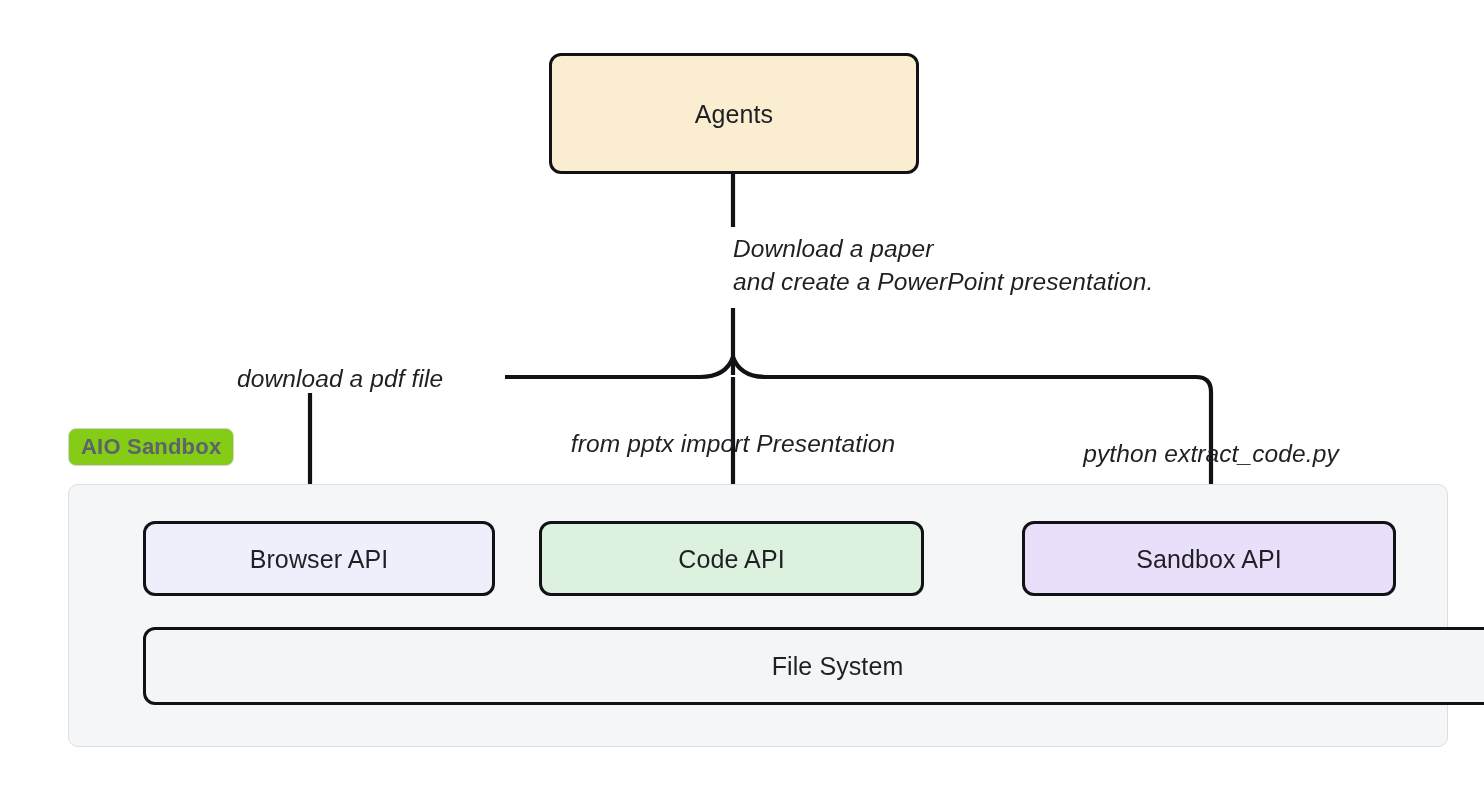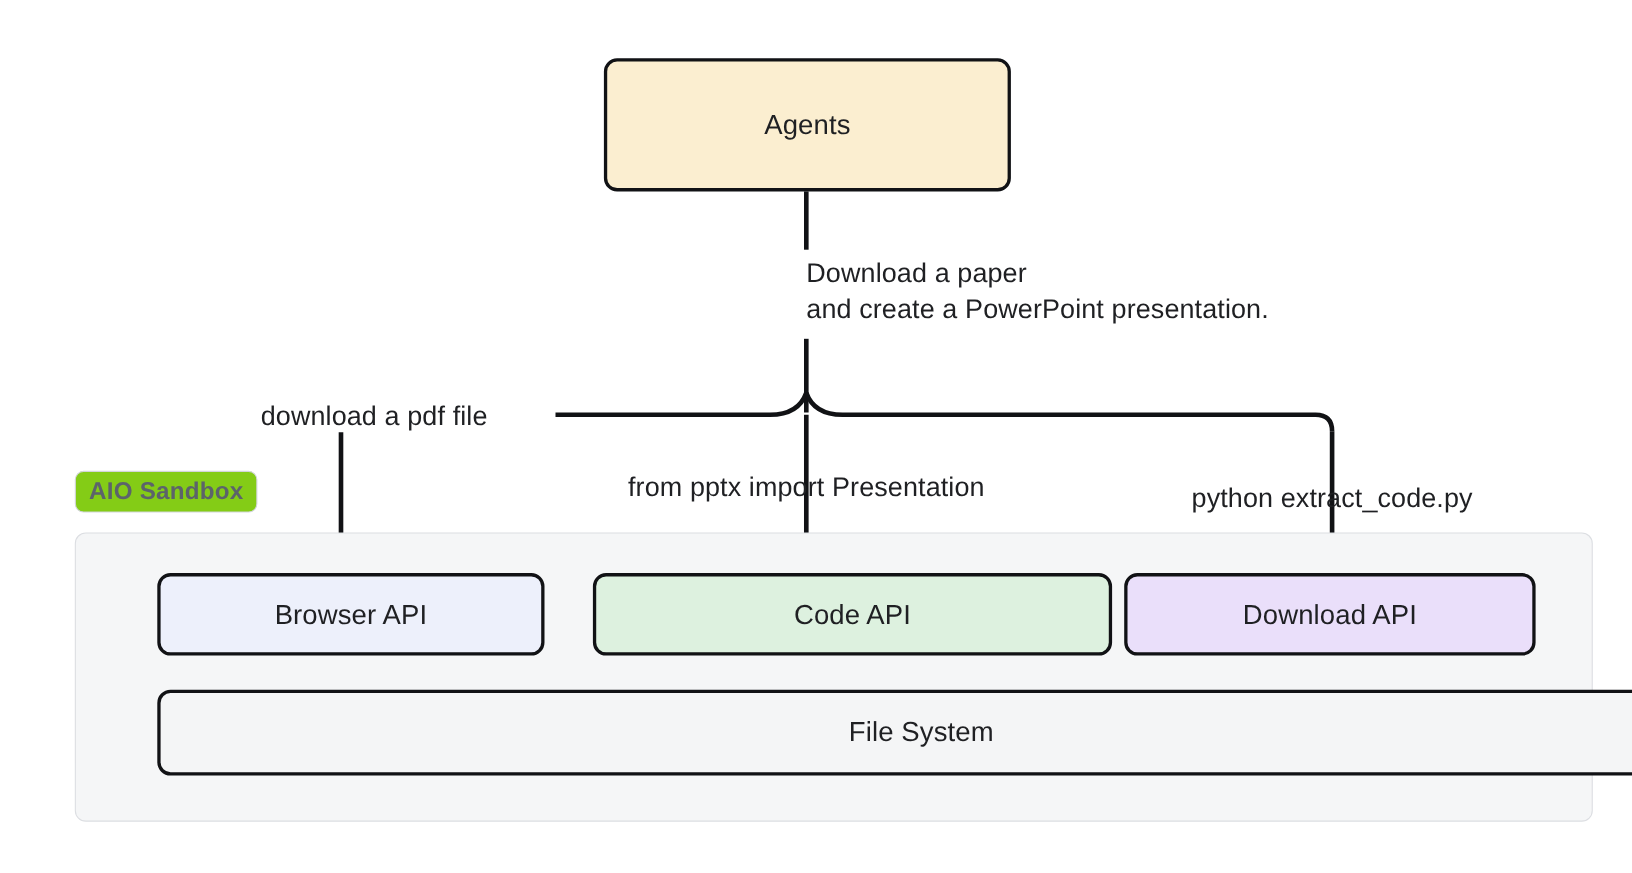--- a/index.html
+++ b/index.html
@@ -60,21 +60,21 @@
     left: 143px;
     top: 521px;
     width: 352px;
     height: 75px;
     background: #edf0fb;
   }
 
   #node-code-api {
     left: 539px;
     top: 521px;
-    width: 472px;
+    width: 385px;
     height: 75px;
     background: #ddf1df;
   }
 
   #node-terminal-api {
     left: 1022px;
     top: 521px;
     width: 374px;
     height: 75px;
     background: #eadffa;
@@ -118,20 +118,21 @@
   }
 
   
   .edge-label {
     position: absolute;
     font-size: 24.5px;
     color: #1f2023;
     line-height: 1.36;
     white-space: nowrap;
     letter-spacing: 0.1px;
+    font-style: italic;
   }
 
   #label-agents-task {
     left: 0;
     top: 232px;
     width: 1484px;
     text-align: center;
     transform: translateX(-0px);
   }
   #label-agents-task .task-line {
@@ -206,21 +207,21 @@
 
   <div class="node" id="node-browser-api">
     <span>Browser API</span>
   </div>
 
   <div class="node" id="node-code-api">
     <span>Code API</span>
   </div>
 
   <div class="node" id="node-terminal-api">
-    <span>Download API</span>
+    <span>Sandbox API</span>
   </div>
 
   <div class="node" id="node-file-system">
     <span>File System</span>
   </div>
 
   <div class="edge-label" id="label-agents-task">
     <span class="task-line">Download a paper</span>
     <span class="task-line">and create a PowerPoint presentation.</span>
   </div>

